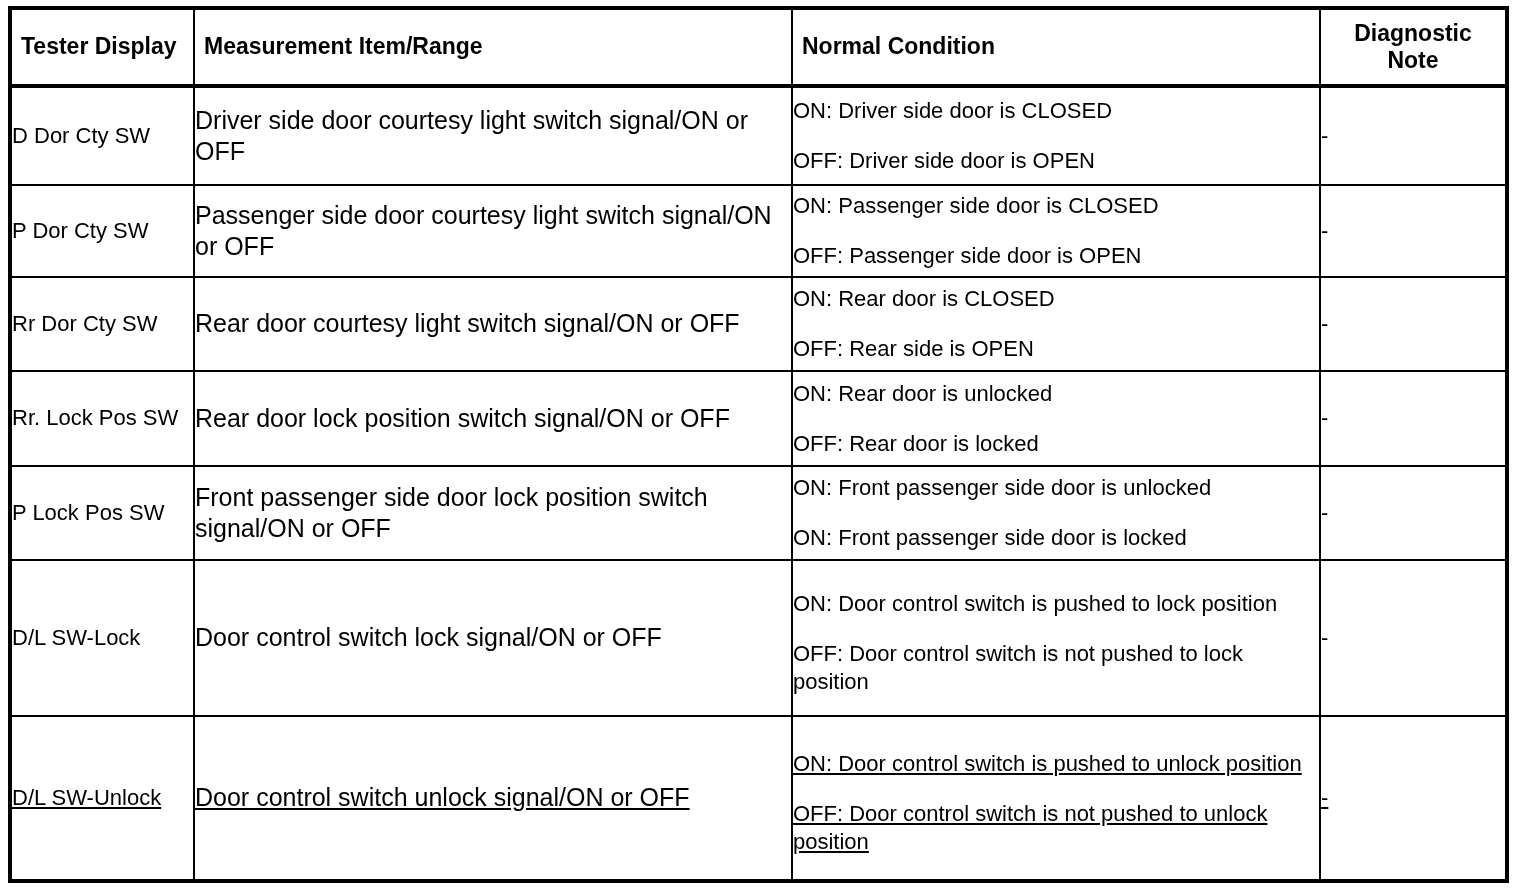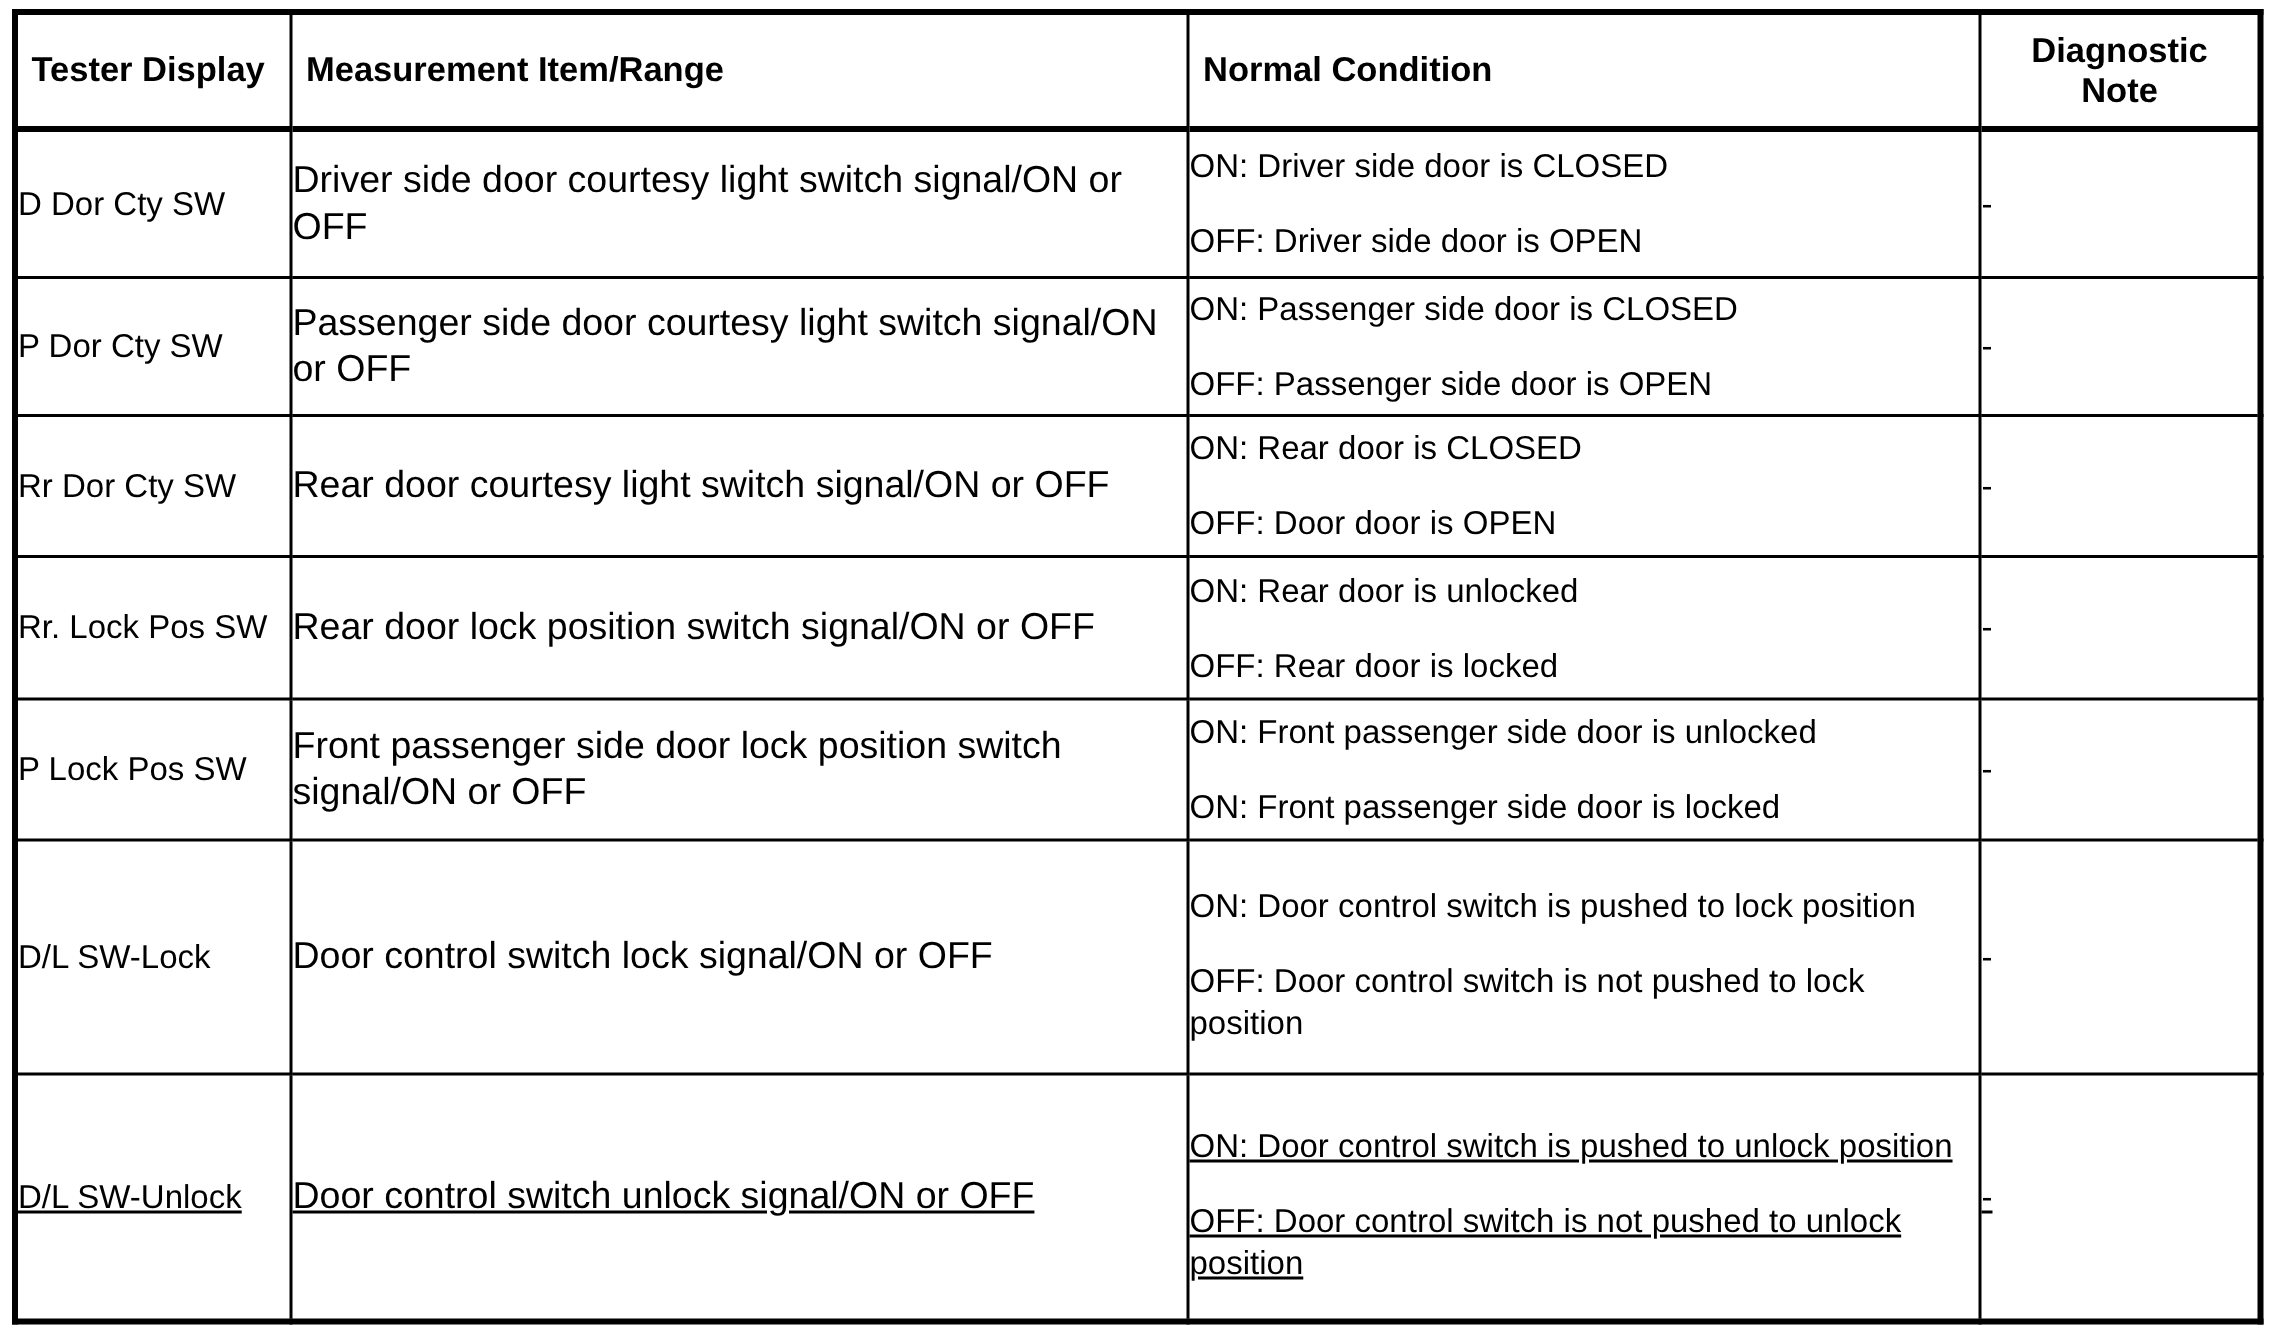--- a/index.html
+++ b/index.html
@@ -145,21 +145,21 @@
         </td>
         <td class="cell-note">-</td>
       </tr>
 
       <tr class="r2">
         <td class="cell-tester">Rr Dor Cty SW</td>
         <td class="cell-measure">Rear door courtesy light switch signal/ON or OFF</td>
         <td class="cell-normal">
           <span class="cond-line">ON: Rear door is CLOSED</span>
           <span class="cond-gap"></span>
-          <span class="cond-line">OFF: Door door is OPEN</span>
+          <span class="cond-line">OFF: Rear side is OPEN</span>
         </td>
         <td class="cell-note">-</td>
       </tr>
 
       <tr class="r3">
         <td class="cell-tester">Rr. Lock Pos SW</td>
         <td class="cell-measure">Rear door lock position switch signal/ON or OFF</td>
         <td class="cell-normal">
           <span class="cond-line">ON: Rear door is unlocked</span>
           <span class="cond-gap"></span>

